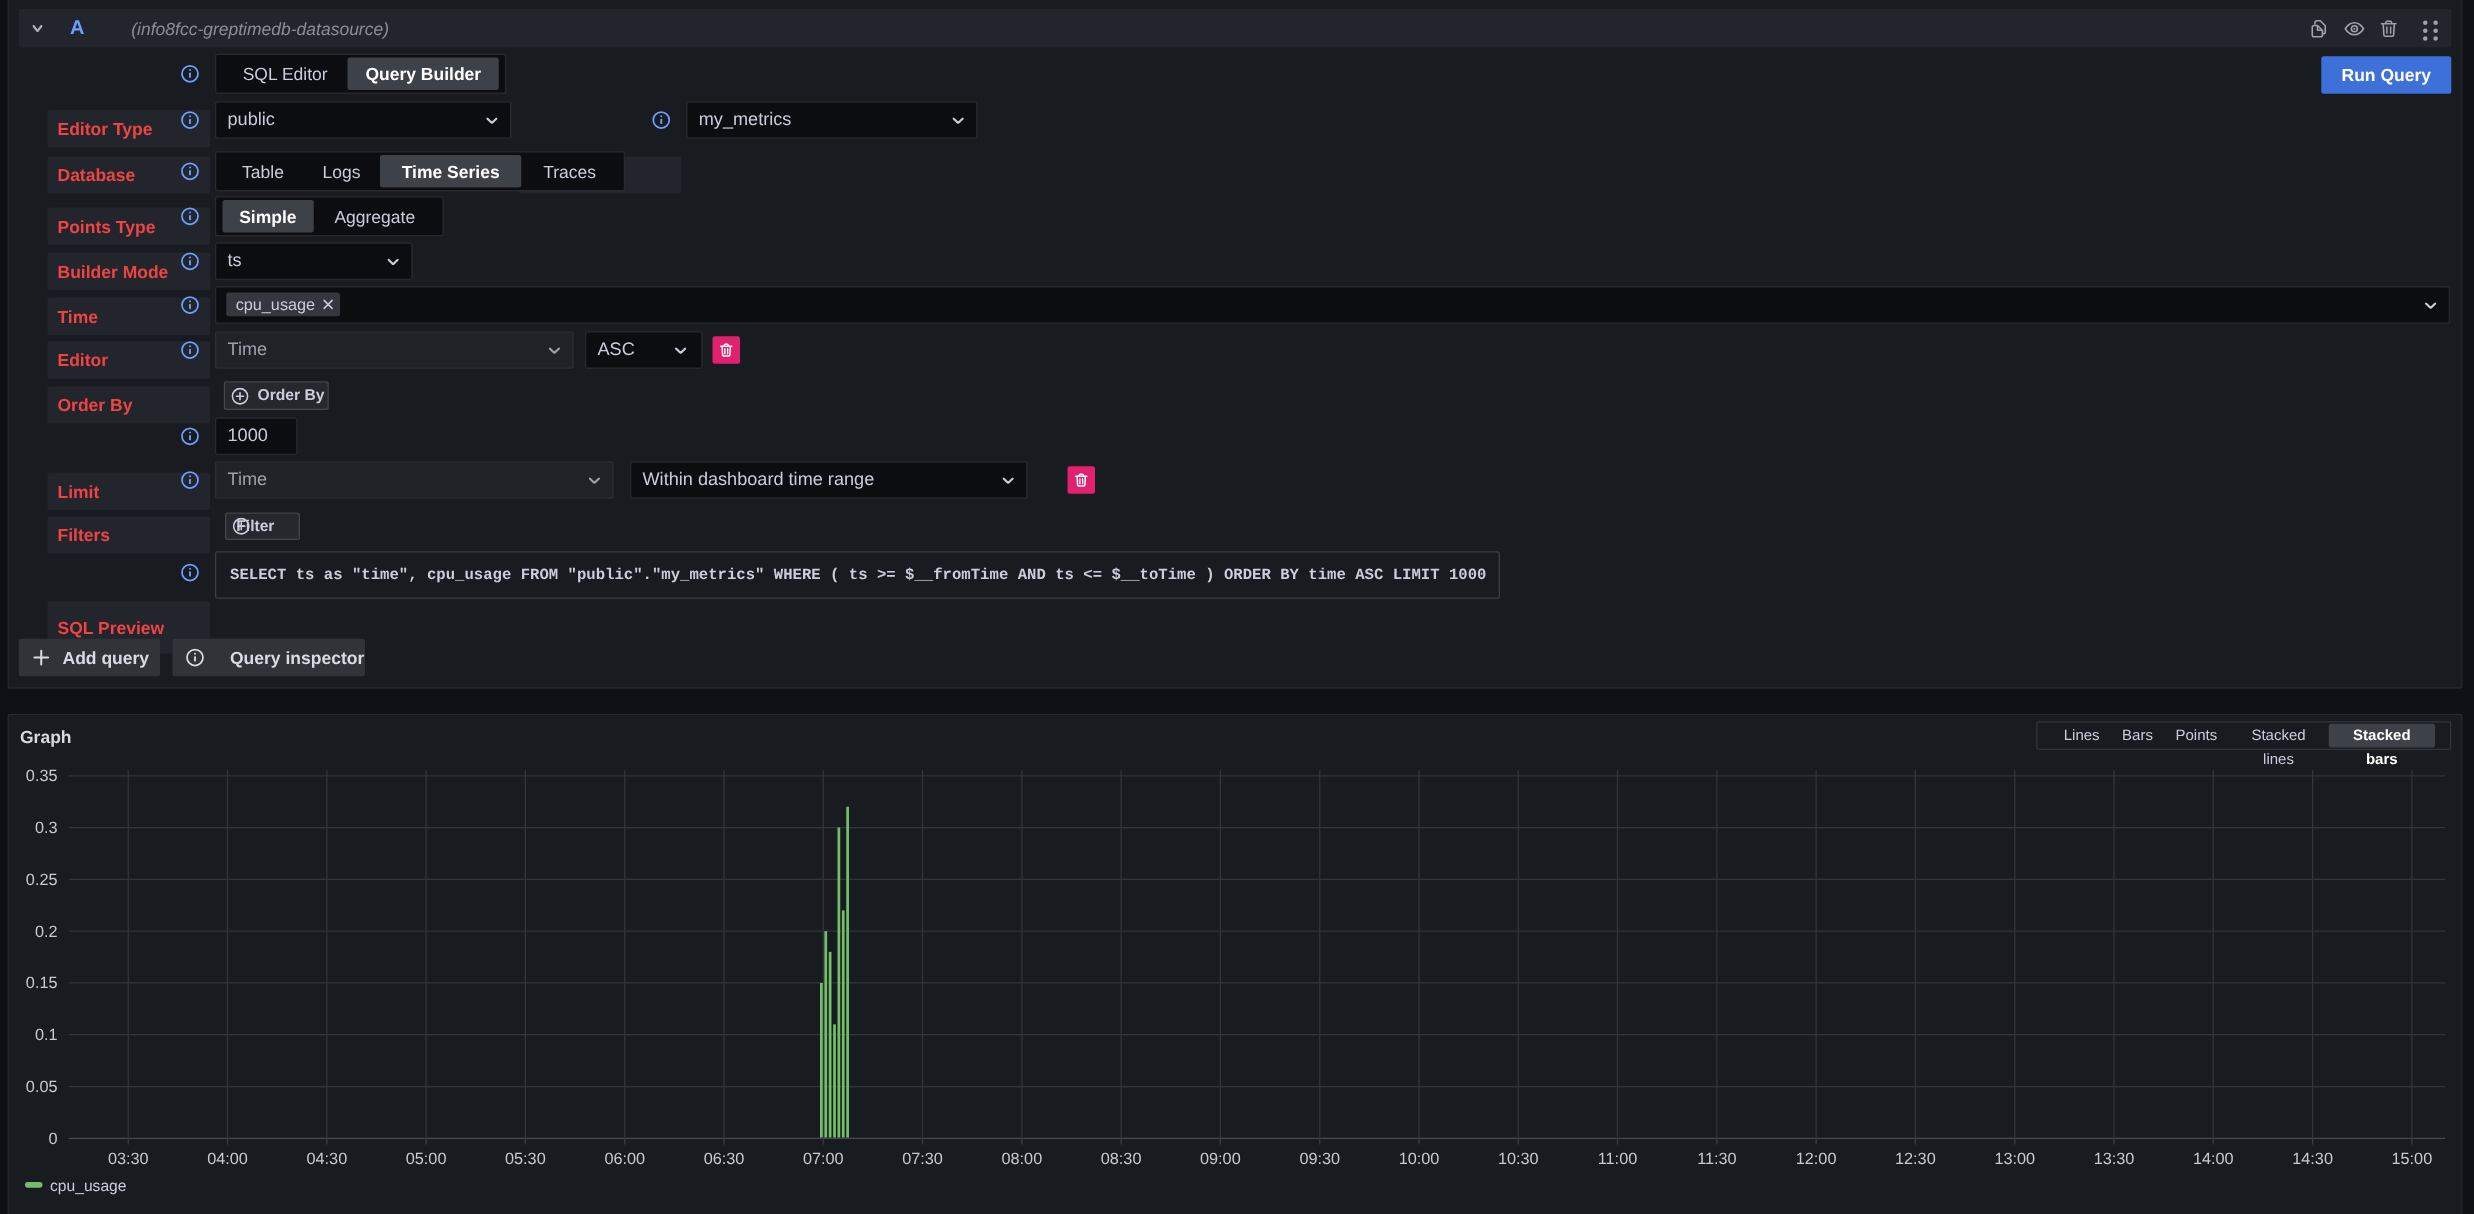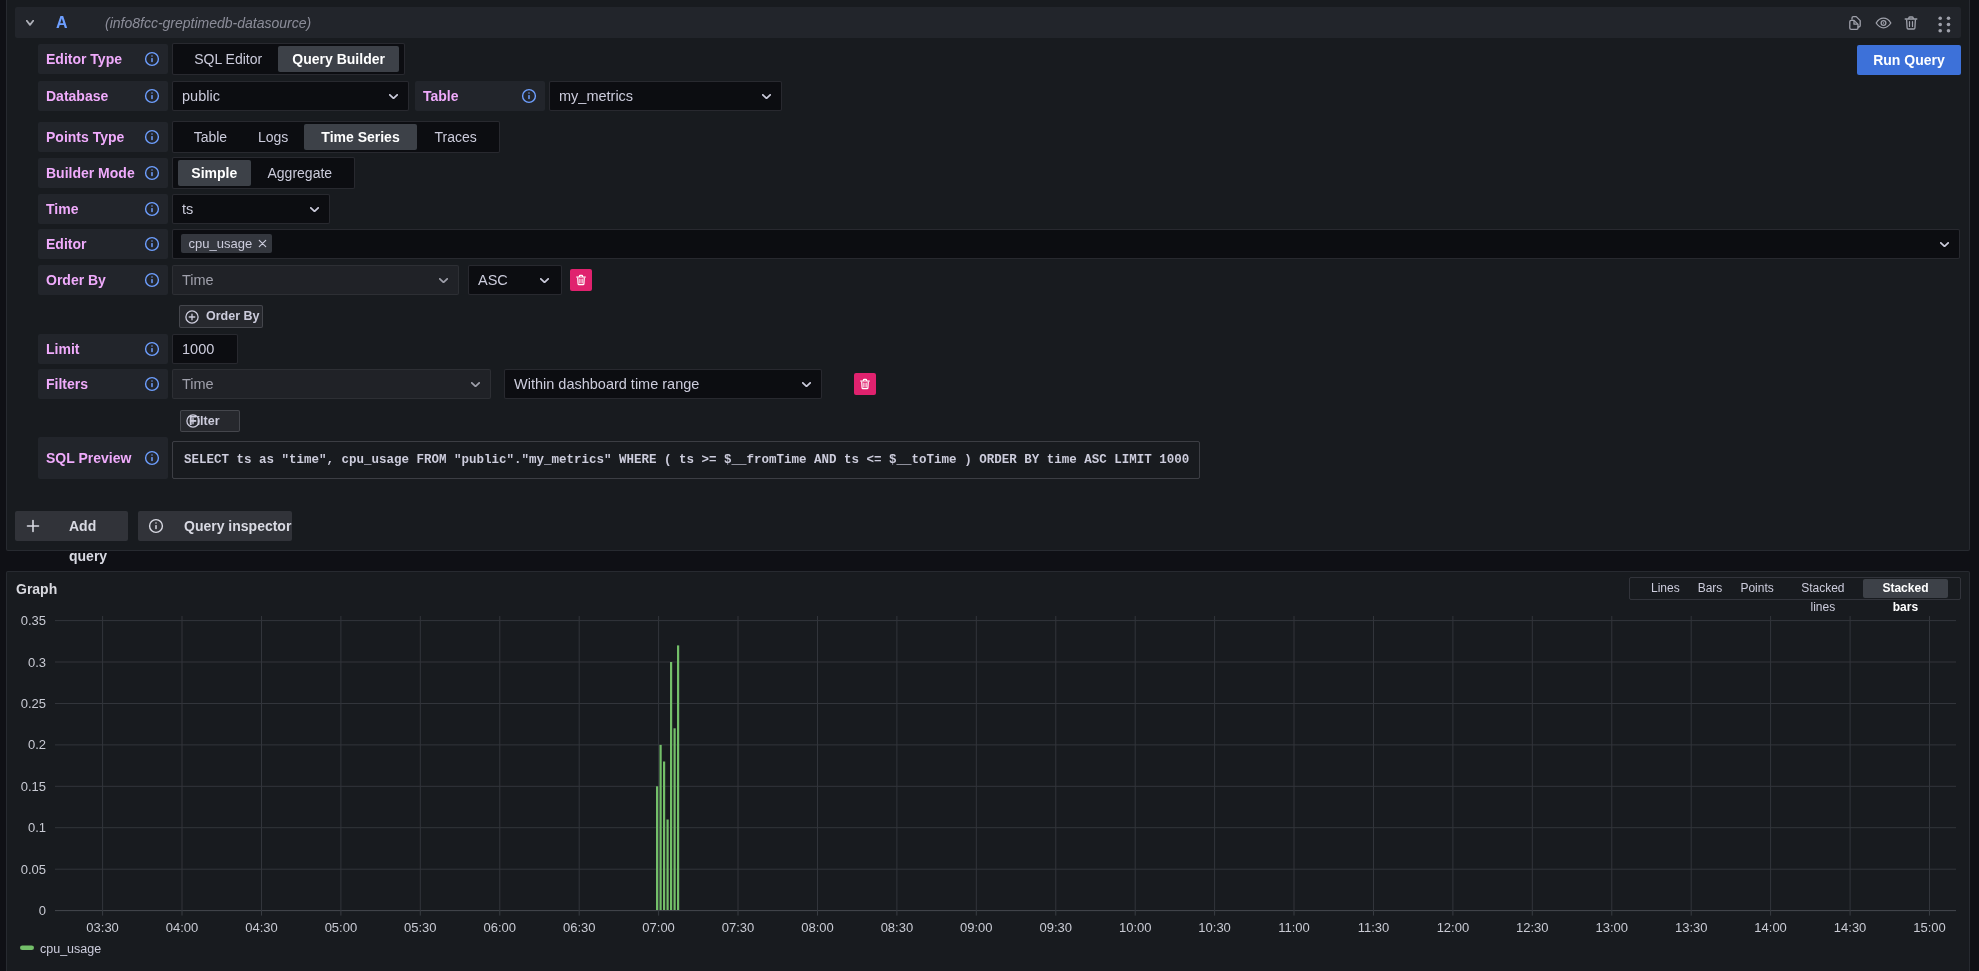--- a/index.html
+++ b/index.html
@@ -1,18 +1,18 @@
 <!DOCTYPE html>
 <html><head><meta charset="utf-8"><style>
 * { margin:0; padding:0; box-sizing:border-box; }
 html,body { width:1979px; height:971px; background:#0f1015;
   font-family:"Liberation Sans",sans-serif; overflow:hidden; }
 .abs { position:absolute; }
-.lbl { position:absolute; background:#22252b; border-radius:2px; color:#f0abfc;
-  font-size:14px; font-weight:700; line-height:30px; padding-left:8px; height:30px; width:130px; }
+.lbl { position:absolute; background:#22252b; border-radius:2px; color:#ef4444;
+  font-size:14px; font-weight:700; line-height:30px; padding-left:8px; height:30px; width:130px;margin-top:44px; }
 .sel { position:absolute; background:#0c0d11; border:1px solid rgba(204,204,220,0.15); border-radius:2px;
   height:30px; color:#ccccdc; font-size:14.5px; line-height:28px; padding-left:9px; }
 .radio { position:absolute; background:#0c0d11; border:1px solid rgba(204,204,220,0.15); border-radius:2px;
   height:32px; display:flex; align-items:center; padding:0 5px; }
 .ritem { color:#ccccdc; font-size:14px; text-align:center; line-height:26px; height:26px; }
 .ractive { background:#3d4148; border-radius:2px; color:#ffffff; font-weight:700; }
 .gbtn { position:absolute; background:#313339; border-radius:2px; color:#d9dae3; }
 .obtn { position:absolute; background:rgba(204,204,220,0.08); border:1px solid rgba(204,204,220,0.18);
   border-radius:2px; color:#ccccdc; }
 .trashbtn { position:absolute; width:22px; height:22px; background:#e0226e; border-radius:2px; }
@@ -184,21 +184,21 @@
     <circle cx="7" cy="7" r="6.1" stroke="#ccccdc" stroke-width="1.3"></circle>
     <path d="M7 4.2 V9.8 M4.2 7 H9.8" stroke="#ccccdc" stroke-width="1.3" stroke-linecap="round"></path>
   </svg>
 <div class="lbl" style="left:38px;top:437px;height:42px;line-height:42px">SQL Preview</div>
 <svg style="position:absolute;left:144px;top:450.0px" width="16" height="16" viewBox="0 0 16 16" fill="none">
     <circle cx="8" cy="8" r="6.4" stroke="#6e9fff" stroke-width="1.4"></circle>
     <rect x="7.25" y="6.9" width="1.5" height="4.3" rx="0.7" fill="#6e9fff"></rect>
     <rect x="7.25" y="4.2" width="1.5" height="1.5" rx="0.7" fill="#6e9fff"></rect>
   </svg>
 <div class="abs" style="left:172px;top:441px;width:1028px;height:38px;border:1px solid rgba(204,204,220,0.2);border-radius:2px;color:#ccccdc;font-family:'Liberation Mono',monospace;font-size:12.5px;font-weight:700;line-height:36px;padding-left:11px;white-space:nowrap">SELECT ts as "time", cpu_usage FROM "public"."my_metrics" WHERE ( ts &gt;= $__fromTime AND ts &lt;= $__toTime ) ORDER BY time ASC LIMIT 1000</div>
-<div class="gbtn" style="left:15px;top:511px;width:113px;height:30px;font-size:14px;font-weight:700;line-height:30px;padding-left:54px">Add query</div>
+<div class="gbtn" style="left:15px;top:511px;width:113px;height:30px;font-size:14px;font-weight:700;line-height:30px;padding-left:35px">Add query</div>
 <svg style="position:absolute;left:25px;top:518px" width="16" height="16" viewBox="0 0 16 16">
     <path d="M8 2.5 V13.5 M2.5 8 H13.5" stroke="#d9dae3" stroke-width="1.6" stroke-linecap="round"></path>
   </svg>
 <div class="gbtn" style="left:138px;top:511px;width:154px;height:30px;font-size:14px;font-weight:700;line-height:30px;padding-left:46px">Query inspector</div>
 <svg style="position:absolute;left:148px;top:518px" width="16" height="16" viewBox="0 0 16 16" fill="none">
     <circle cx="8" cy="8" r="6.4" stroke="#d9dae3" stroke-width="1.4"></circle>
     <rect x="7.25" y="6.9" width="1.5" height="4.3" rx="0.7" fill="#d9dae3"></rect>
     <rect x="7.25" y="4.2" width="1.5" height="1.5" rx="0.7" fill="#d9dae3"></rect>
   </svg>
 <div class="abs" style="left:6px;top:571px;width:1964px;height:406px;background:#181b1f;border:1px solid rgba(204,204,220,0.09);border-radius:2px"></div>

